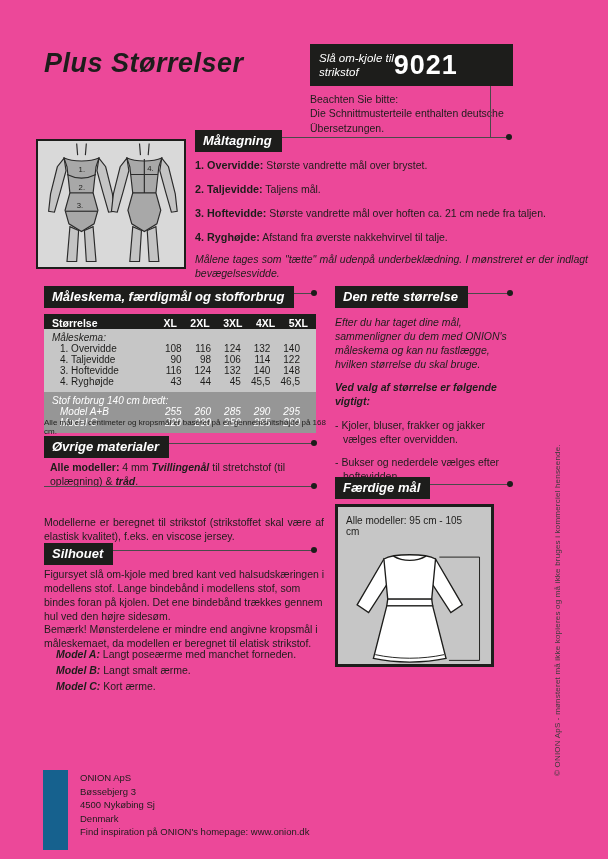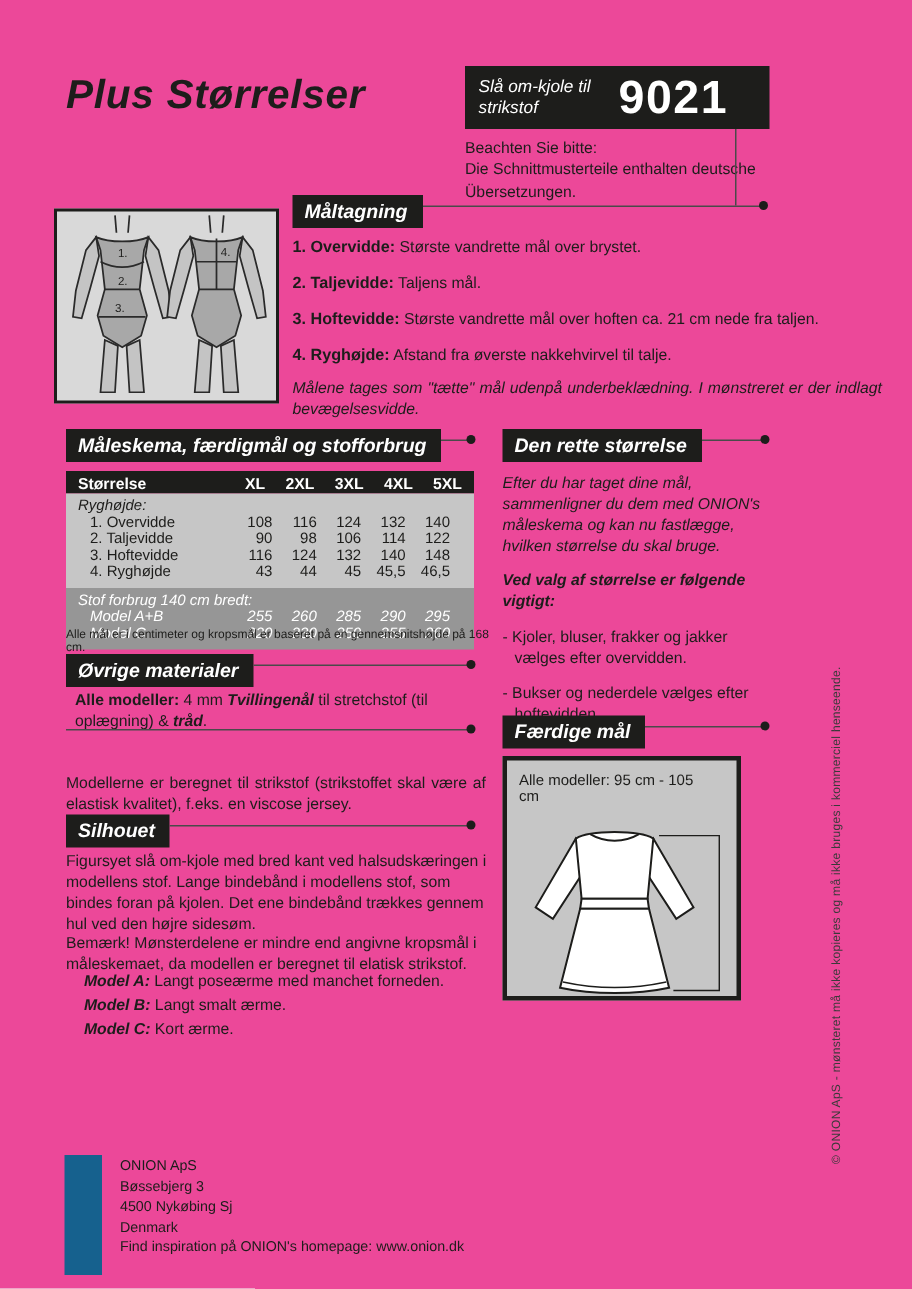--- a/index.html
+++ b/index.html
@@ -12,21 +12,21 @@
   .title{
     position:absolute; left:44px; top:48px; font-size:27px; font-weight:bold;
     font-style:italic; letter-spacing:.5px;
   }
   .pattern-box{
     position:absolute; left:310px; top:44px; width:203px; height:42px;
     background:#1d1d1b; color:#fff; display:flex; align-items:center;
     box-sizing:border-box; padding:4px 9px;
   }
   .pattern-box .desc{font-style:italic; font-size:11.5px; line-height:1.25; white-space:pre-line;}
-  .pattern-box .num{flex:1; text-align:center; font-size:31px; font-weight:bold; letter-spacing:1px;}
+  .pattern-box .num{flex:1; text-align:left; font-size:27px; font-weight:bold; letter-spacing:1px;}
   .note-de{position:absolute; left:310px; top:92px; width:240px; font-size:10.5px; line-height:1.38; white-space:pre-line;}
   .connector{position:absolute; left:490px; top:86px; width:1px; height:51px; background:#4a4a4a;}
 
   
   .sec-row{position:absolute; display:flex; align-items:center;}
   .sec-head{
     background:#1d1d1b; color:#fff; font-style:italic; font-weight:bold;
     font-size:13px; padding:3px 10px 4px 8px; white-space:nowrap;
   }
   .sec-line{flex:1; height:1px; background:#4a4a4a; position:relative; margin-top:-8px;}
@@ -163,31 +163,31 @@
   <div class="mtable">
     <div class="trow thead">
       <div>Størrelse</div>
       <div class="v">XL</div>
       <div class="v">2XL</div>
       <div class="v">3XL</div>
       <div class="v">4XL</div>
       <div class="v">5XL</div>
     </div>
     <div class="tbody-wrap">
-      <div class="tgroup">Ryghøjde:</div>
+      <div class="tgroup">Måleskema:</div>
       <div class="trow">
         <div>1. Overvidde</div>
         <div class="v">108</div>
         <div class="v">116</div>
         <div class="v">124</div>
         <div class="v">132</div>
         <div class="v">140</div>
       </div>
       <div class="trow">
-        <div>2. Taljevidde</div>
+        <div>4. Taljevidde</div>
         <div class="v">90</div>
         <div class="v">98</div>
         <div class="v">106</div>
         <div class="v">114</div>
         <div class="v">122</div>
       </div>
       <div class="trow">
         <div>3. Hoftevidde</div>
         <div class="v">116</div>
         <div class="v">124</div>

